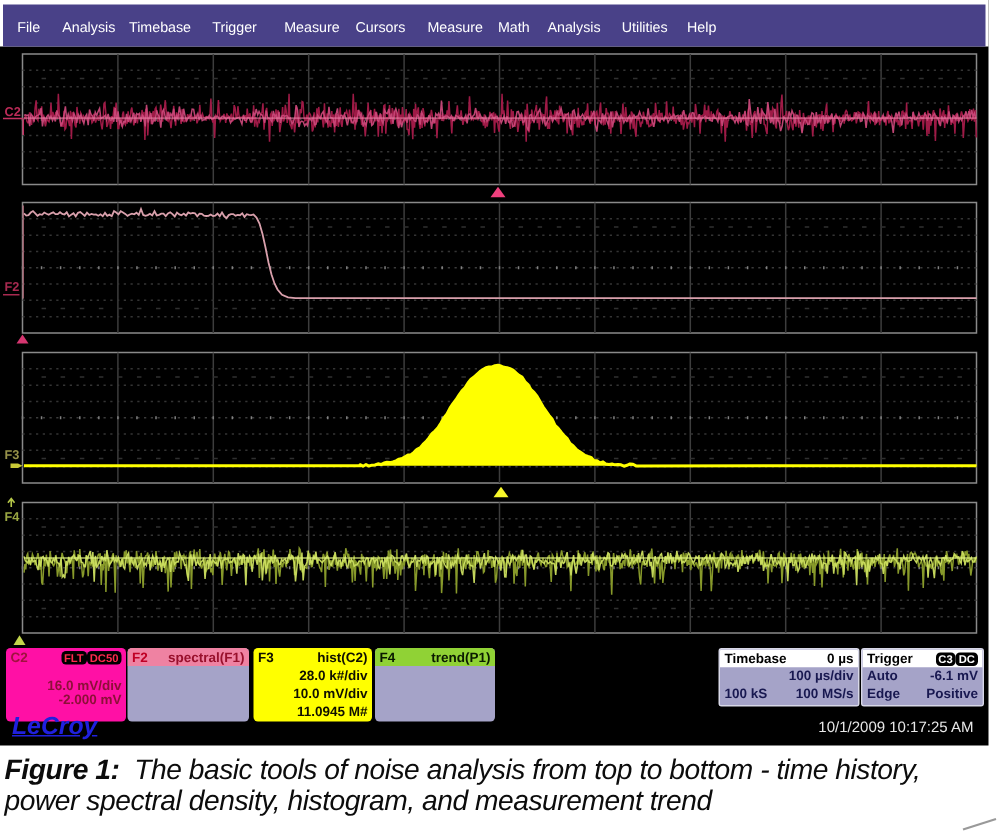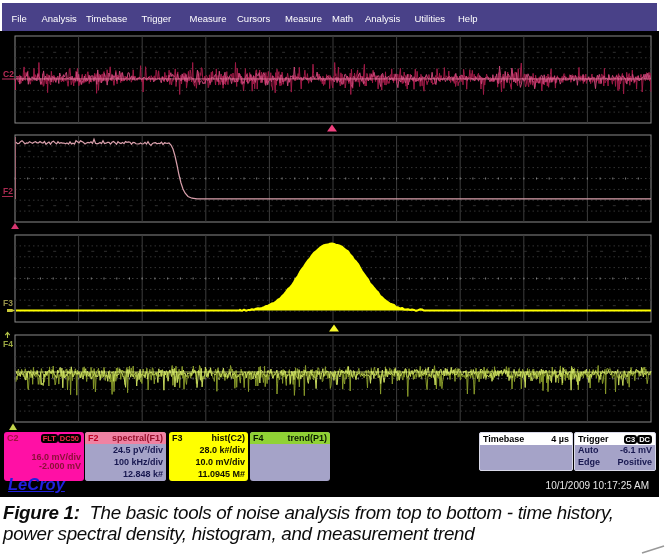--- a/index.html
+++ b/index.html
@@ -146,25 +146,20 @@
       </div>
     <div class="row" style="top:20px;">16.0 mV/div</div>
     <div class="row" style="top:29px;">-2.000 mV</div>
   </div>
 
   <div class="box" style="left:85px;top:432px;width:81px;height:49px;background:#a5a3c8;">
     <div class="ttl" style="background:#ef82a2;">
         <span class="l" style="color:#c00025">F2</span>
         <span class="r" style="color:#98102c">spectral(F1)</span>
       </div>
-    <div class="bd">
-      <div class="row" style="top:1px;">24.5 pV²/div</div>
-      <div class="row" style="top:13px;">100 kHz/div</div>
-      <div class="row" style="top:25px;">12.848 k#</div>
-    </div>
   </div>
 
   <div class="box" style="left:169px;top:432px;width:79px;height:49px;background:#ffff00;color:#101000;">
     <div class="ttl">
         <span class="l">F3</span>
         <span class="r">hist(C2)</span>
       </div>
     <div class="row" style="top:13px;">28.0 k#/div</div>
     <div class="row" style="top:25px;">10.0 mV/div</div>
     <div class="row" style="top:37px;">11.0945 M#</div>
@@ -173,22 +168,27 @@
   <div class="box" style="left:250px;top:432px;width:80px;height:49px;background:#a5a3c8;">
     <div class="ttl" style="background:#90d235;color:#0a1a00;">
         <span class="l">F4</span>
         <span class="r">trend(P1)</span>
       </div>
   </div>
 
   <div class="box" style="left:479px;top:432px;width:94px;height:39px;background:#a5a3c8;border-radius:2px;border:1px solid #d8d8e8;">
     <div class="ttl" style="background:#fff;color:#000;">
         <span class="l">Timebase</span>
-        <span class="r">4 µs</span>
-      </div>
+        <span class="r">0 µs</span>
+      </div>
+    <div class="bd" style="color:#181850;">
+      <div class="row" style="top:0px;">100 µs/div</div>
+      <div class="row" style="top:12px;">100 MS/s</div>
+      <div class="row" style="top:12px;right:auto;left:3px;">100 kS</div>
+    </div>
   </div>
 
   <div class="box" style="left:574px;top:432px;width:82px;height:39px;background:#a5a3c8;border-radius:2px;border:1px solid #d8d8e8;">
     <div class="ttl" style="background:#fff;color:#000;">
         <span class="l">Trigger</span>
       <span class="r"><span class="badge" style="color:#fff">C3</span><span class="badge" style="color:#fff">DC</span></span>
       </div>
     <div class="bd" style="color:#181850;">
       <div class="row" style="top:0px;">-6.1 mV</div>
       <div class="row" style="top:0px;right:auto;left:3px;text-align:center;">Auto</div>

